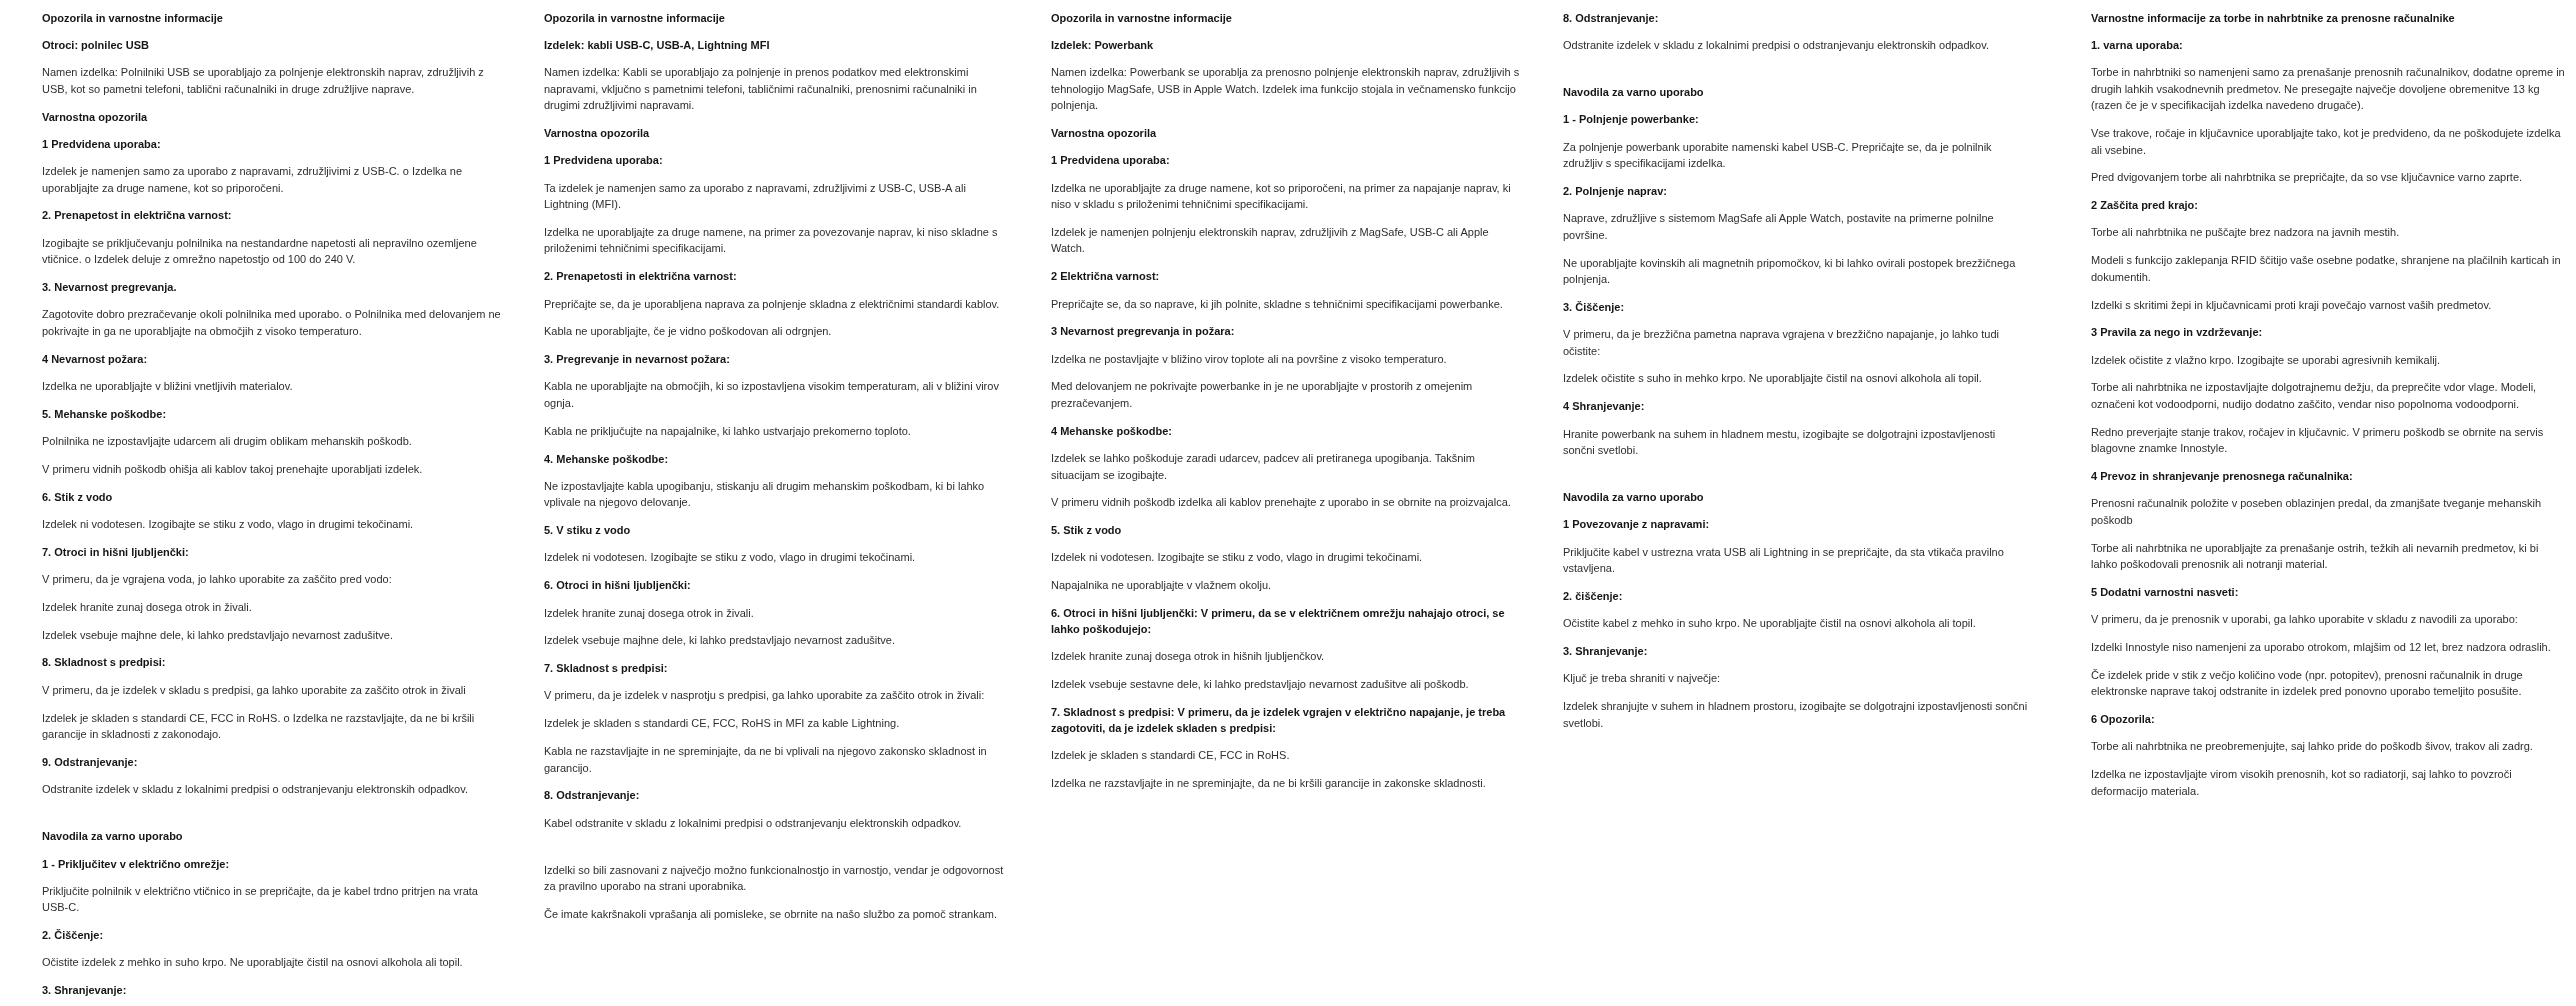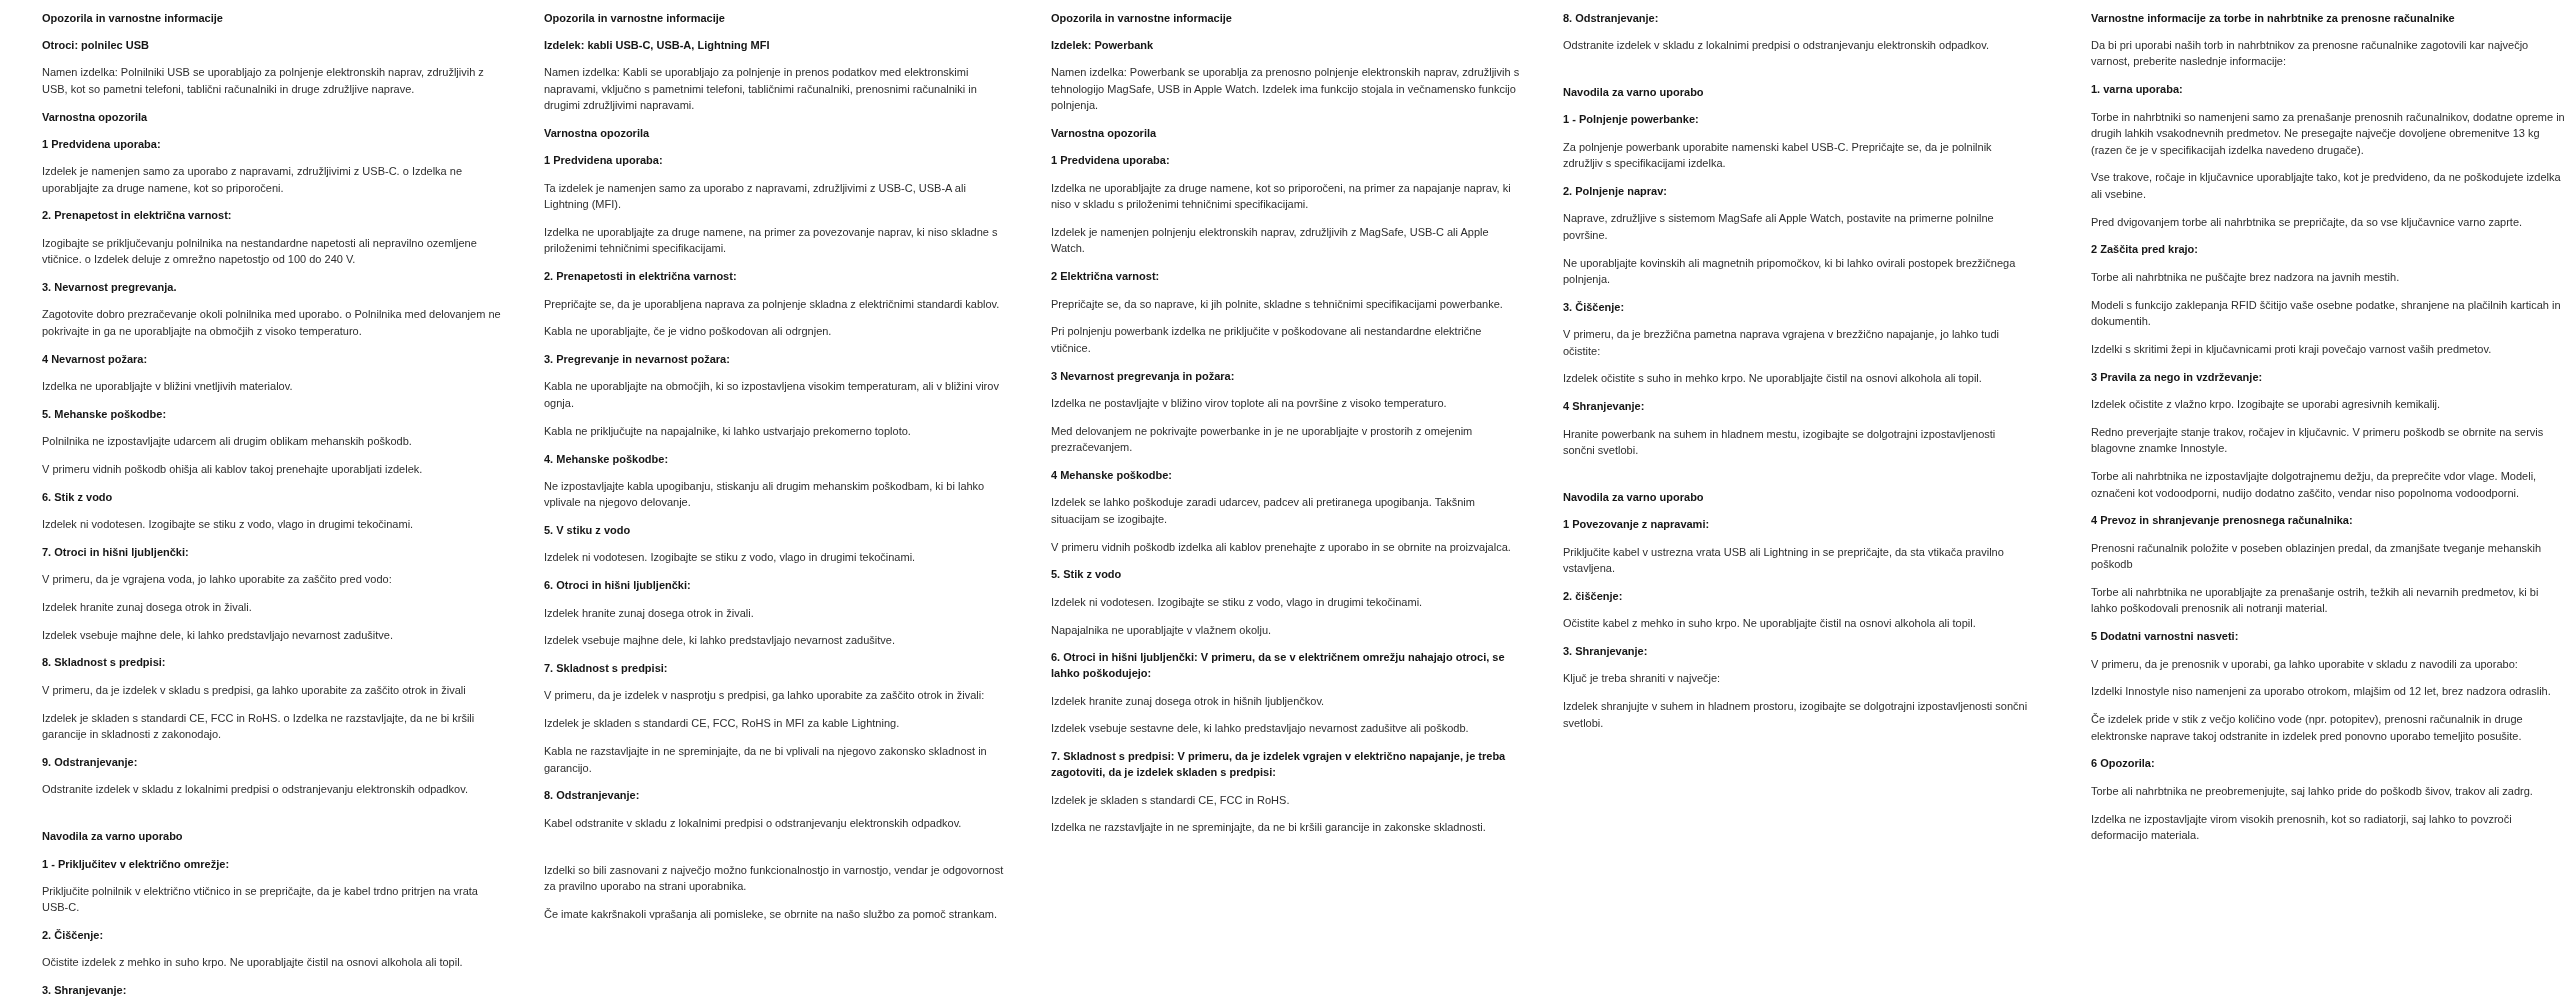--- a/index.html
+++ b/index.html
@@ -117,21 +117,20 @@
   <section class="col" data-name="column-powerbank">
       <h3 class="hd" data-name="heading">Opozorila in varnostne informacije</h3>
       <h3 class="hd" data-name="heading">Izdelek: Powerbank</h3>
       <p class="bd" data-name="paragraph">Namen izdelka: Powerbank se uporablja za prenosno polnjenje elektronskih naprav, združljivih s tehnologijo MagSafe, USB in Apple Watch. Izdelek ima funkcijo stojala in večnamensko funkcijo polnjenja.</p>
       <h3 class="hd" data-name="heading">Varnostna opozorila</h3>
       <h3 class="hd" data-name="heading">1 Predvidena uporaba:</h3>
       <p class="bd" data-name="paragraph">Izdelka ne uporabljajte za druge namene, kot so priporočeni, na primer za napajanje naprav, ki niso v skladu s priloženimi tehničnimi specifikacijami.</p>
       <p class="bd" data-name="paragraph">Izdelek je namenjen polnjenju elektronskih naprav, združljivih z MagSafe, USB-C ali Apple Watch.</p>
       <h3 class="hd" data-name="heading">2 Električna varnost:</h3>
       <p class="bd" data-name="paragraph">Prepričajte se, da so naprave, ki jih polnite, skladne s tehničnimi specifikacijami powerbanke.</p>
-      <p class="bd" data-name="paragraph">Pri polnjenju powerbank izdelka ne priključite v poškodovane ali nestandardne električne vtičnice.</p>
       <h3 class="hd" data-name="heading">3 Nevarnost pregrevanja in požara:</h3>
       <p class="bd" data-name="paragraph">Izdelka ne postavljajte v bližino virov toplote ali na površine z visoko temperaturo.</p>
       <p class="bd" data-name="paragraph">Med delovanjem ne pokrivajte powerbanke in je ne uporabljajte v prostorih z omejenim prezračevanjem.</p>
       <h3 class="hd" data-name="heading">4 Mehanske poškodbe:</h3>
       <p class="bd" data-name="paragraph">Izdelek se lahko poškoduje zaradi udarcev, padcev ali pretiranega upogibanja. Takšnim situacijam se izogibajte.</p>
       <p class="bd" data-name="paragraph">V primeru vidnih poškodb izdelka ali kablov prenehajte z uporabo in se obrnite na proizvajalca.</p>
       <h3 class="hd" data-name="heading">5. Stik z vodo</h3>
       <p class="bd" data-name="paragraph">Izdelek ni vodotesen. Izogibajte se stiku z vodo, vlago in drugimi tekočinami.</p>
       <p class="bd" data-name="paragraph">Napajalnika ne uporabljajte v vlažnem okolju.</p>
       <h3 class="hd" data-name="heading">6. Otroci in hišni ljubljenčki: V primeru, da se v električnem omrežju nahajajo otroci, se lahko poškodujejo:</h3>
@@ -161,33 +160,32 @@
       <h3 class="hd" data-name="heading">1 Povezovanje z napravami:</h3>
       <p class="bd" data-name="paragraph">Priključite kabel v ustrezna vrata USB ali Lightning in se prepričajte, da sta vtikača pravilno vstavljena.</p>
       <h3 class="hd" data-name="heading">2. čiščenje:</h3>
       <p class="bd" data-name="paragraph">Očistite kabel z mehko in suho krpo. Ne uporabljajte čistil na osnovi alkohola ali topil.</p>
       <h3 class="hd" data-name="heading">3. Shranjevanje:</h3>
       <p class="bd" data-name="paragraph">Ključ je treba shraniti v največje:</p>
       <p class="bd" data-name="paragraph">Izdelek shranjujte v suhem in hladnem prostoru, izogibajte se dolgotrajni izpostavljenosti sončni svetlobi.</p>
     </section>
   <section class="col" data-name="column-laptop-bags">
       <h3 class="hd" data-name="heading">Varnostne informacije za torbe in nahrbtnike za prenosne računalnike</h3>
-      <p class="bd" data-name="paragraph">Da bi pri uporabi naših torb in nahrbtnikov za prenosne računalnike zagotovili kar največjo varnost, preberite naslednje informacije:</p>
       <h3 class="hd" data-name="heading">1. varna uporaba:</h3>
       <p class="bd" data-name="paragraph">Torbe in nahrbtniki so namenjeni samo za prenašanje prenosnih računalnikov, dodatne opreme in drugih lahkih vsakodnevnih predmetov. Ne presegajte največje dovoljene obremenitve 13 kg (razen če je v specifikacijah izdelka navedeno drugače).</p>
       <p class="bd" data-name="paragraph">Vse trakove, ročaje in ključavnice uporabljajte tako, kot je predvideno, da ne poškodujete izdelka ali vsebine.</p>
       <p class="bd" data-name="paragraph">Pred dvigovanjem torbe ali nahrbtnika se prepričajte, da so vse ključavnice varno zaprte.</p>
       <h3 class="hd" data-name="heading">2 Zaščita pred krajo:</h3>
       <p class="bd" data-name="paragraph">Torbe ali nahrbtnika ne puščajte brez nadzora na javnih mestih.</p>
       <p class="bd" data-name="paragraph">Modeli s funkcijo zaklepanja RFID ščitijo vaše osebne podatke, shranjene na plačilnih karticah in dokumentih.</p>
       <p class="bd" data-name="paragraph">Izdelki s skritimi žepi in ključavnicami proti kraji povečajo varnost vaših predmetov.</p>
       <h3 class="hd" data-name="heading">3 Pravila za nego in vzdrževanje:</h3>
       <p class="bd" data-name="paragraph">Izdelek očistite z vlažno krpo. Izogibajte se uporabi agresivnih kemikalij.</p>
+      <p class="bd" data-name="paragraph">Torbe ali nahrbtnika ne izpostavljajte dolgotrajnemu dežju, da preprečite vdor vlage. Modeli, označeni kot vodoodporni, nudijo dodatno zaščito, vendar niso popolnoma vodoodporni.</p>
       <p class="bd" data-name="paragraph">Redno preverjajte stanje trakov, ročajev in ključavnic. V primeru poškodb se obrnite na servis blagovne znamke Innostyle.</p>
-      <p class="bd" data-name="paragraph">Torbe ali nahrbtnika ne izpostavljajte dolgotrajnemu dežju, da preprečite vdor vlage. Modeli, označeni kot vodoodporni, nudijo dodatno zaščito, vendar niso popolnoma vodoodporni.</p>
       <h3 class="hd" data-name="heading">4 Prevoz in shranjevanje prenosnega računalnika:</h3>
       <p class="bd" data-name="paragraph">Prenosni računalnik položite v poseben oblazinjen predal, da zmanjšate tveganje mehanskih poškodb</p>
       <p class="bd" data-name="paragraph">Torbe ali nahrbtnika ne uporabljajte za prenašanje ostrih, težkih ali nevarnih predmetov, ki bi lahko poškodovali prenosnik ali notranji material.</p>
       <h3 class="hd" data-name="heading">5 Dodatni varnostni nasveti:</h3>
       <p class="bd" data-name="paragraph">V primeru, da je prenosnik v uporabi, ga lahko uporabite v skladu z navodili za uporabo:</p>
       <p class="bd" data-name="paragraph">Izdelki Innostyle niso namenjeni za uporabo otrokom, mlajšim od 12 let, brez nadzora odraslih.</p>
       <p class="bd" data-name="paragraph">Če izdelek pride v stik z večjo količino vode (npr. potopitev), prenosni računalnik in druge elektronske naprave takoj odstranite in izdelek pred ponovno uporabo temeljito posušite.</p>
       <h3 class="hd" data-name="heading">6 Opozorila:</h3>
       <p class="bd" data-name="paragraph">Torbe ali nahrbtnika ne preobremenjujte, saj lahko pride do poškodb šivov, trakov ali zadrg.</p>
       <p class="bd" data-name="paragraph">Izdelka ne izpostavljajte virom visokih prenosnih, kot so radiatorji, saj lahko to povzroči deformacijo materiala.</p>

